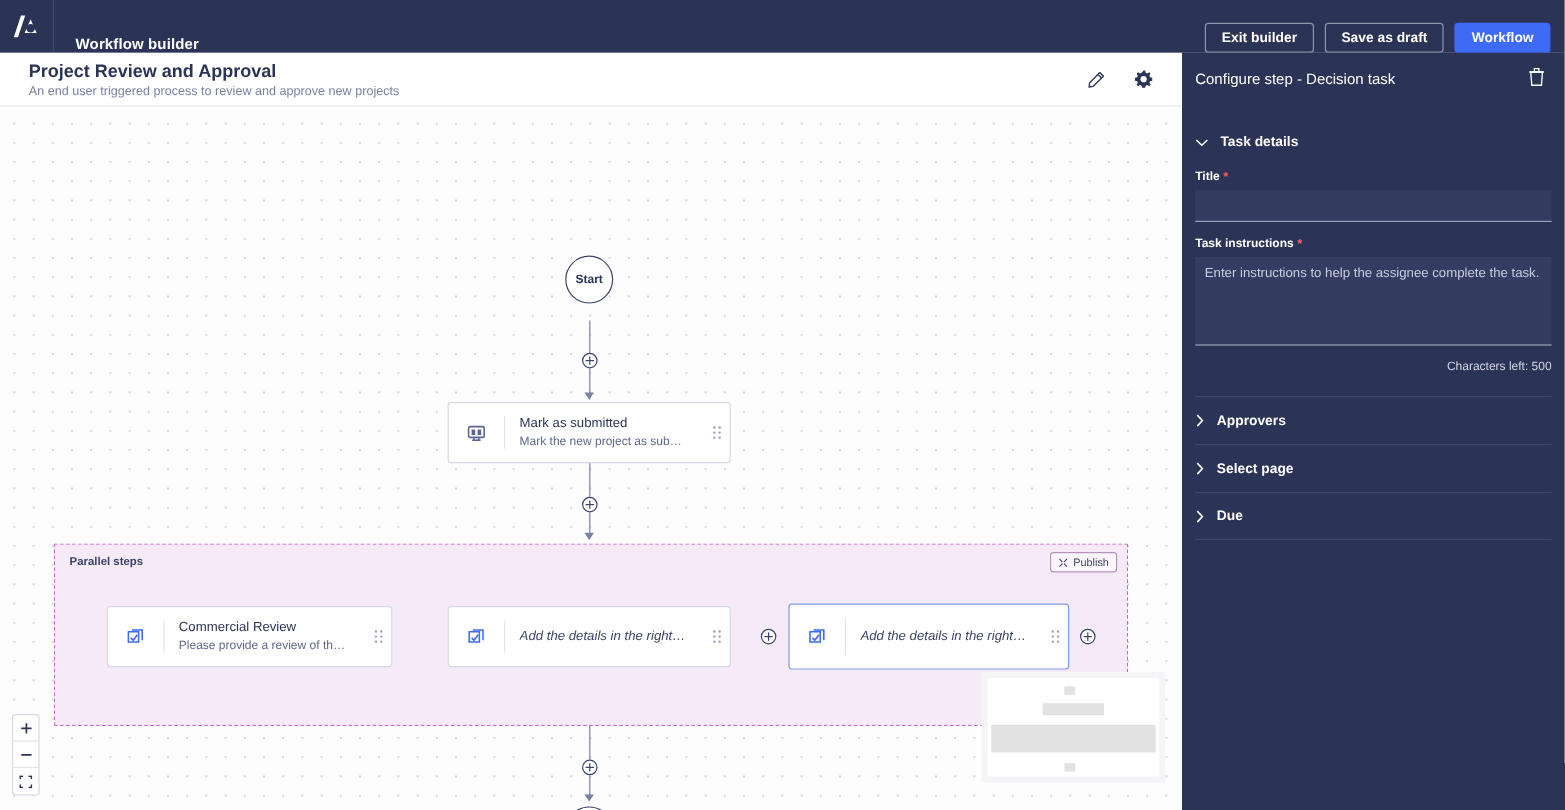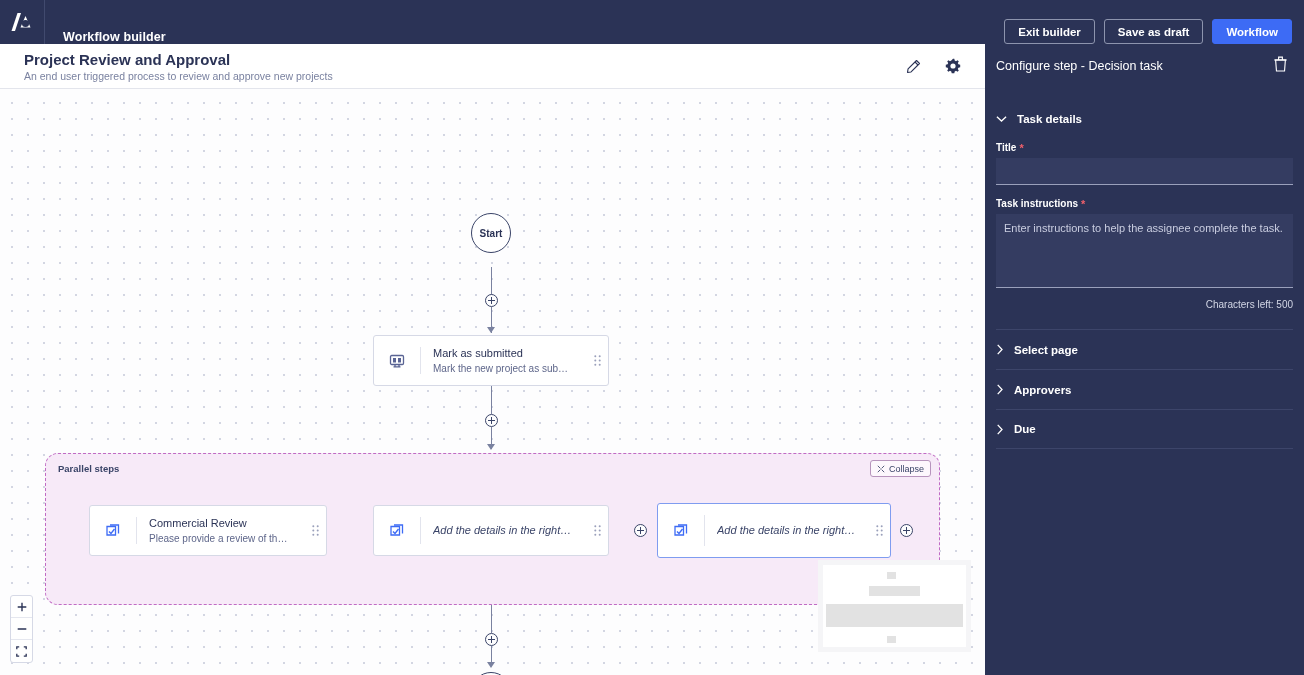--- a/index.html
+++ b/index.html
@@ -96,21 +96,21 @@
   .sc-icon { width: 46px; display: flex; align-items: center; justify-content: center; flex: 0 0 46px; }
   .sc-divider { width: 1px; align-self: stretch; background: #e2e4ed; margin: 11px 0; }
   .sc-text { flex: 1; padding: 0 12px; min-width: 0; display: flex; flex-direction: column; gap: 3px; justify-content: center; }
   .sc-title { font-size: 11px; color: #2b3356; line-height: 13px; white-space: nowrap; overflow: hidden; text-overflow: ellipsis; }
   .sc-sub { font-size: 10px; color: #5e668a; line-height: 12px; white-space: nowrap; overflow: hidden; text-overflow: ellipsis; }
   .sc-placeholder { font-size: 11px; font-style: italic; color: #3a4468; line-height: 13px; white-space: nowrap; overflow: hidden; text-overflow: ellipsis; }
   .sc-grip { width: 22px; flex: 0 0 22px; display: flex; align-items: center; justify-content: center; cursor: grab; }
 
   
   .parallel-box {
-    position: absolute; border: 1.5px dashed #c06bc4; border-radius: 13px;
+    position: absolute; border: 1.5px dashed #c06bc4; border-radius: 1px;
     background: #f7eaf8;
   }
   .parallel-label {
     position: absolute; top: 9px; left: 12px; font-size: 9.5px; font-weight: bold; color: #3a4468;
   }
   .collapse-btn {
     position: absolute; top: 6px; right: 8px; height: 17px; padding: 0 6px;
     border: 1px solid #b794bd; border-radius: 3px; background: #fdf7fd;
     display: flex; align-items: center; gap: 4px; font-size: 9px; color: #3a4468; cursor: pointer;
   }
@@ -262,21 +262,21 @@
           <div class="plus-node" style="left:485px; top:325px;"></div>
           <div class="vline" style="left:491px; top:338px; height:22px;"></div>
           <div class="arrowhead" style="left:487px; top:355px;"></div>
 
           <div class="parallel-box" style="left:45px; top:364px; width:895px; height:152px;">
             <div class="parallel-label">Parallel steps</div>
             <div class="collapse-btn">
               <svg width="8" height="8" viewBox="0 0 10 10">
                 <path d="M1 1 L4.2 4.2 M9 1 L5.8 4.2 M1 9 L4.2 5.8 M9 9 L5.8 5.8" stroke="#3a4468" stroke-width="1.1" fill="none"></path>
               </svg>
-              <span>Collapse</span>
+              <span>Publish</span>
             </div>
           </div>
 
           <div class="step-card" style="left:89px; top:416px; width:238px; height:51px;">
             <div class="sc-icon">
               <svg width="16" height="16" viewBox="0 0 16 16">
                 <path d="M2 3.5 L10.5 3.5 L10.5 12 L2 12 Z" fill="none" stroke="#3d6bf5" stroke-width="1.3"></path>
                 <path d="M5 2 L13.5 2 L13.5 10.5" fill="none" stroke="#3d6bf5" stroke-width="1.3"></path>
                 <path d="M4 8.5 L6 10.5 L9.5 6" fill="none" stroke="#3d6bf5" stroke-width="1.4"></path>
               </svg>
@@ -423,27 +423,27 @@
         </div>
         <textarea class="text-area" placeholder="Enter instructions to help the assignee complete the task." style=""></textarea>
 
         <div class="char-left">Characters left: 500</div>
 
         <div class="sections-wrap">
           <div class="section-head collapsed">
             <svg width="8" height="11" viewBox="0 0 8 12">
               <path d="M1.5 1 L6.2 6 L1.5 11" fill="none" stroke="#ffffff" stroke-width="1.4"></path>
             </svg>
-            <span class="section-title">Select page</span>
+            <span class="section-title">Approvers</span>
           </div>
           <div class="section-head collapsed">
             <svg width="8" height="11" viewBox="0 0 8 12">
               <path d="M1.5 1 L6.2 6 L1.5 11" fill="none" stroke="#ffffff" stroke-width="1.4"></path>
             </svg>
-            <span class="section-title">Approvers</span>
+            <span class="section-title">Select page</span>
           </div>
           <div class="section-head collapsed" style="border-bottom:1px solid #3d456a;">
             <svg width="8" height="11" viewBox="0 0 8 12">
               <path d="M1.5 1 L6.2 6 L1.5 11" fill="none" stroke="#ffffff" stroke-width="1.4"></path>
             </svg>
             <span class="section-title">Due</span>
           </div>
         </div>
 
       </div>

